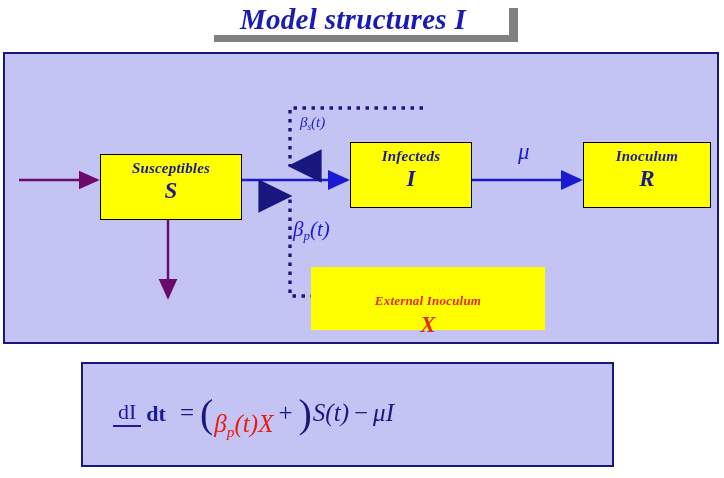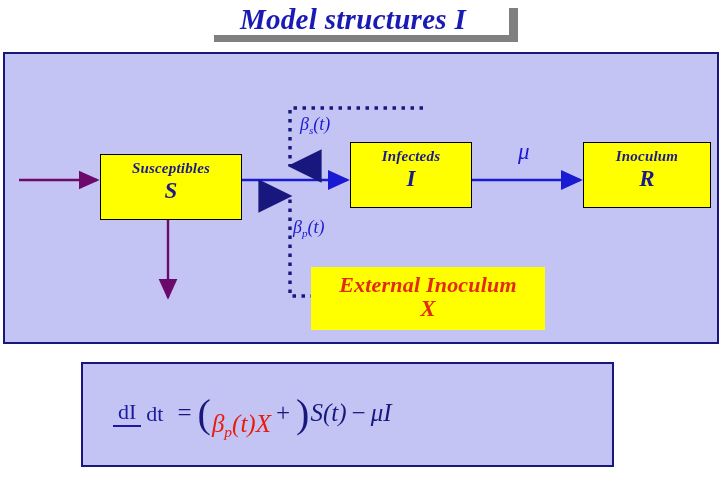--- a/index.html
+++ b/index.html
@@ -125,21 +125,21 @@
     height: 63px;
     background: #ffff00;
     border: none;
     box-sizing: border-box;
     text-align: center;
     color: #e22b12;
     font-family: "Liberation Serif", serif;
     font-style: italic;
     font-weight: bold;
   }
-  #box-inoculum .node-name { font-size: 22px; line-height: 23px; padding-top: 6px;}
+  #box-inoculum .node-name { font-size: 13px; line-height: 23px; padding-top: 22px;}
   #box-inoculum .node-sym  { font-size: 23px; line-height: 26px;}
 
   
   #arrow-layer {
     position: absolute;
     left: 0;
     top: 0;
     width: 716px;
     height: 292px;
     pointer-events: none;
@@ -149,26 +149,26 @@
   .greek-label {
     position: absolute;
     font-family: "Liberation Serif", serif;
     font-style: italic;
     color: #1a1ad2;
     white-space: nowrap;
   }
   #label-beta-s {
     left: 295px;
     top: 60px;
-    font-size: 18px;
+    font-size: 15px;
   }
   #label-beta-p {
     left: 288px;
     top: 163px;
-    font-size: 18px;
+    font-size: 21px;
   }
   #label-mu {
     left: 513px;
     top: 85px;
     font-size: 23px;
     color: #1a1ad2;
   }
   .sub {
     font-size: 0.62em;
     vertical-align: -0.32em;
@@ -206,20 +206,21 @@
     line-height: 1.06;
     color: #1a1a9e;
     margin-right: 4px;
   }
   .frac .num {
     padding: 0 5px 1px 5px;
     border-bottom: 2px solid #1a1a9e;
   }
   .frac .den {
     padding: 1px 5px 0 5px;
+    font-weight: bold;
   }
   .eq-op { margin: 0 5px; color: #17177e; }
   .paren {
     font-size: 40px;
     color: #17177e;
     line-height: 0.7;
     position: relative;
     top: 1px;
     margin: 0 1px;
   }

